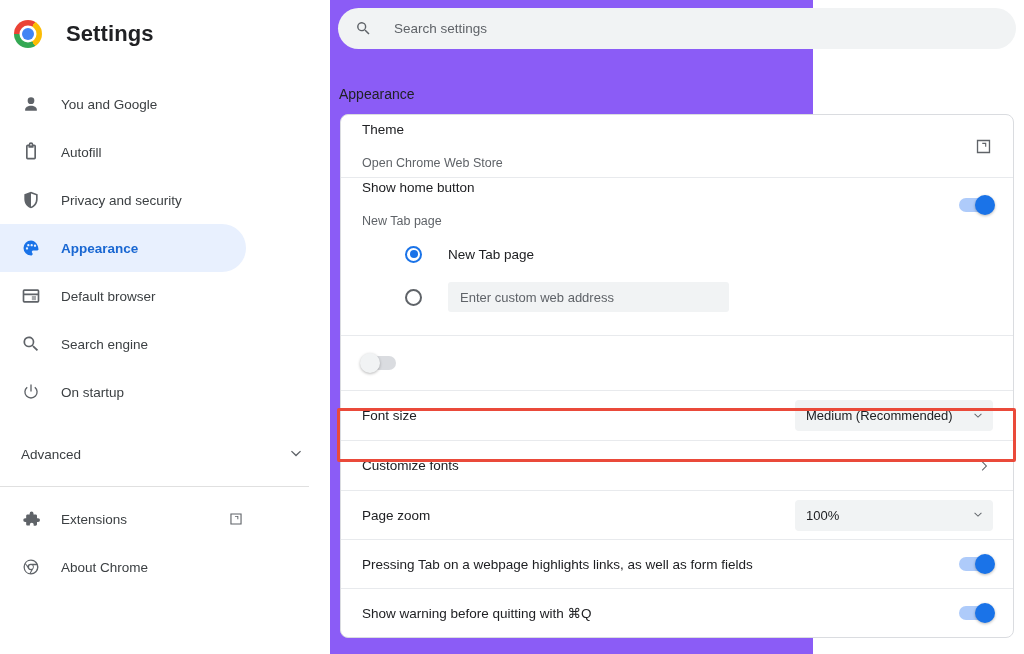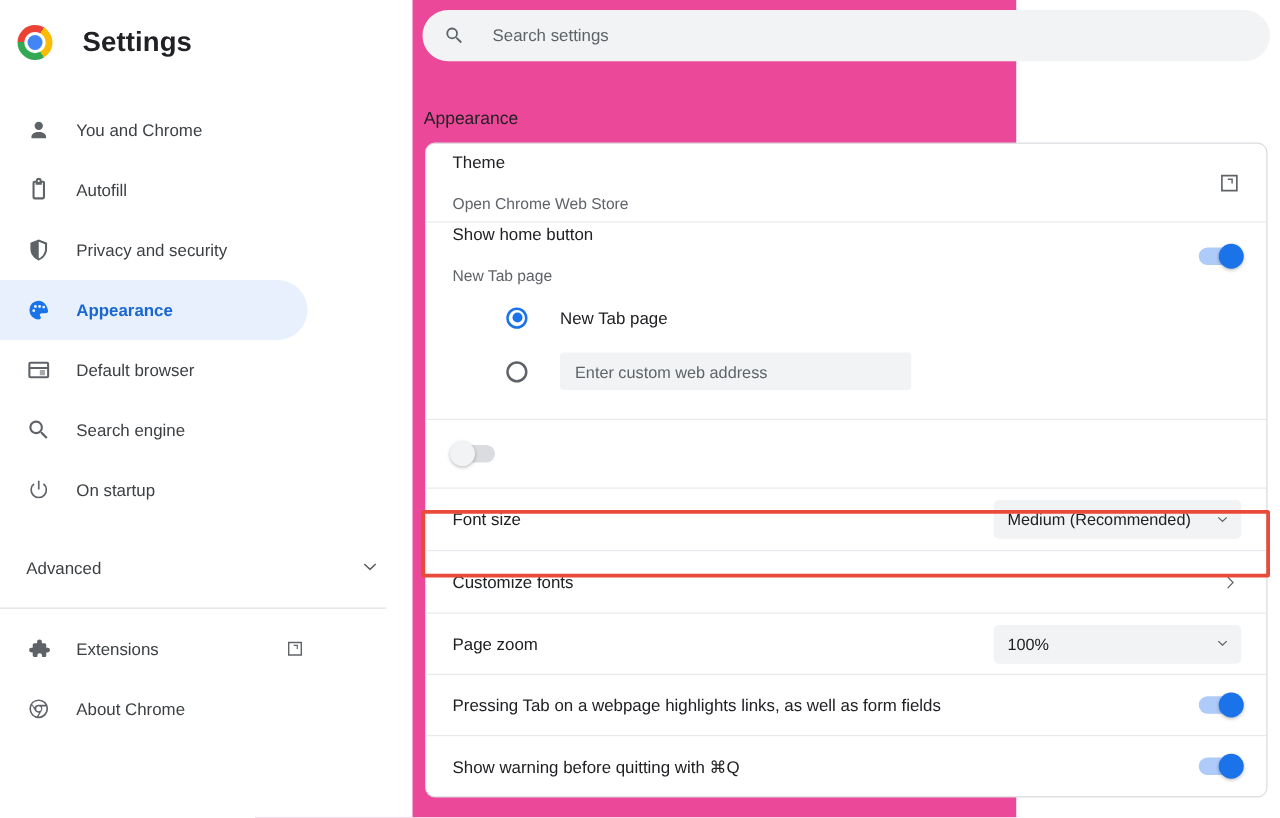--- a/index.html
+++ b/index.html
@@ -3,21 +3,21 @@
 <meta charset="utf-8">
 <style>
   * { box-sizing: border-box; }
   html, body {
     margin: 0; padding: 0;
     width: 1024px; height: 654px;
     background: #ffffff;
     font-family: "Liberation Sans", sans-serif;
     overflow: hidden;
   }
-  #app { position: relative; width: 813px; height: 654px; background: #ec4899; }
+  #app { position: relative; width: 813px; height: 654px; background: #8b5cf6; }
 
   
   #sidebar {
     position: absolute; left: 0; top: 0; width: 330px; height: 654px;
     background: #ffffff;
   }
   .brand {
     display: flex; align-items: center;
     height: 68px; padding-left: 14px;
   }
@@ -183,21 +183,21 @@
       <div class="brand-title">Settings</div>
     </div>
 
     <div class="nav">
 
       <div class="nav-item">
         <svg class="ic" viewBox="0 0 24 24">
           <circle cx="12" cy="8" r="4"></circle>
           <path d="M12 14c-4 0-7 2-7 4.5V20h14v-1.5C19 16 16 14 12 14z"></path>
         </svg>
-        <span class="lbl">You and Chrome</span>
+        <span class="lbl">You and Google</span>
       </div>
 
       <div class="nav-item">
         <svg class="ic" viewBox="0 0 24 24">
           <path d="M16 3h-1.2a2.8 2.8 0 00-5.6 0H8a2 2 0 00-2 2v14a2 2 0 002 2h8a2 2 0 002-2V5a2 2 0 00-2-2zm-4-.6a1 1 0 110 2 1 1 0 010-2zM16 19H8V5h1v2h6V5h1v14z"></path>
         </svg>
         <span class="lbl">Autofill</span>
       </div>
 
       <div class="nav-item">

